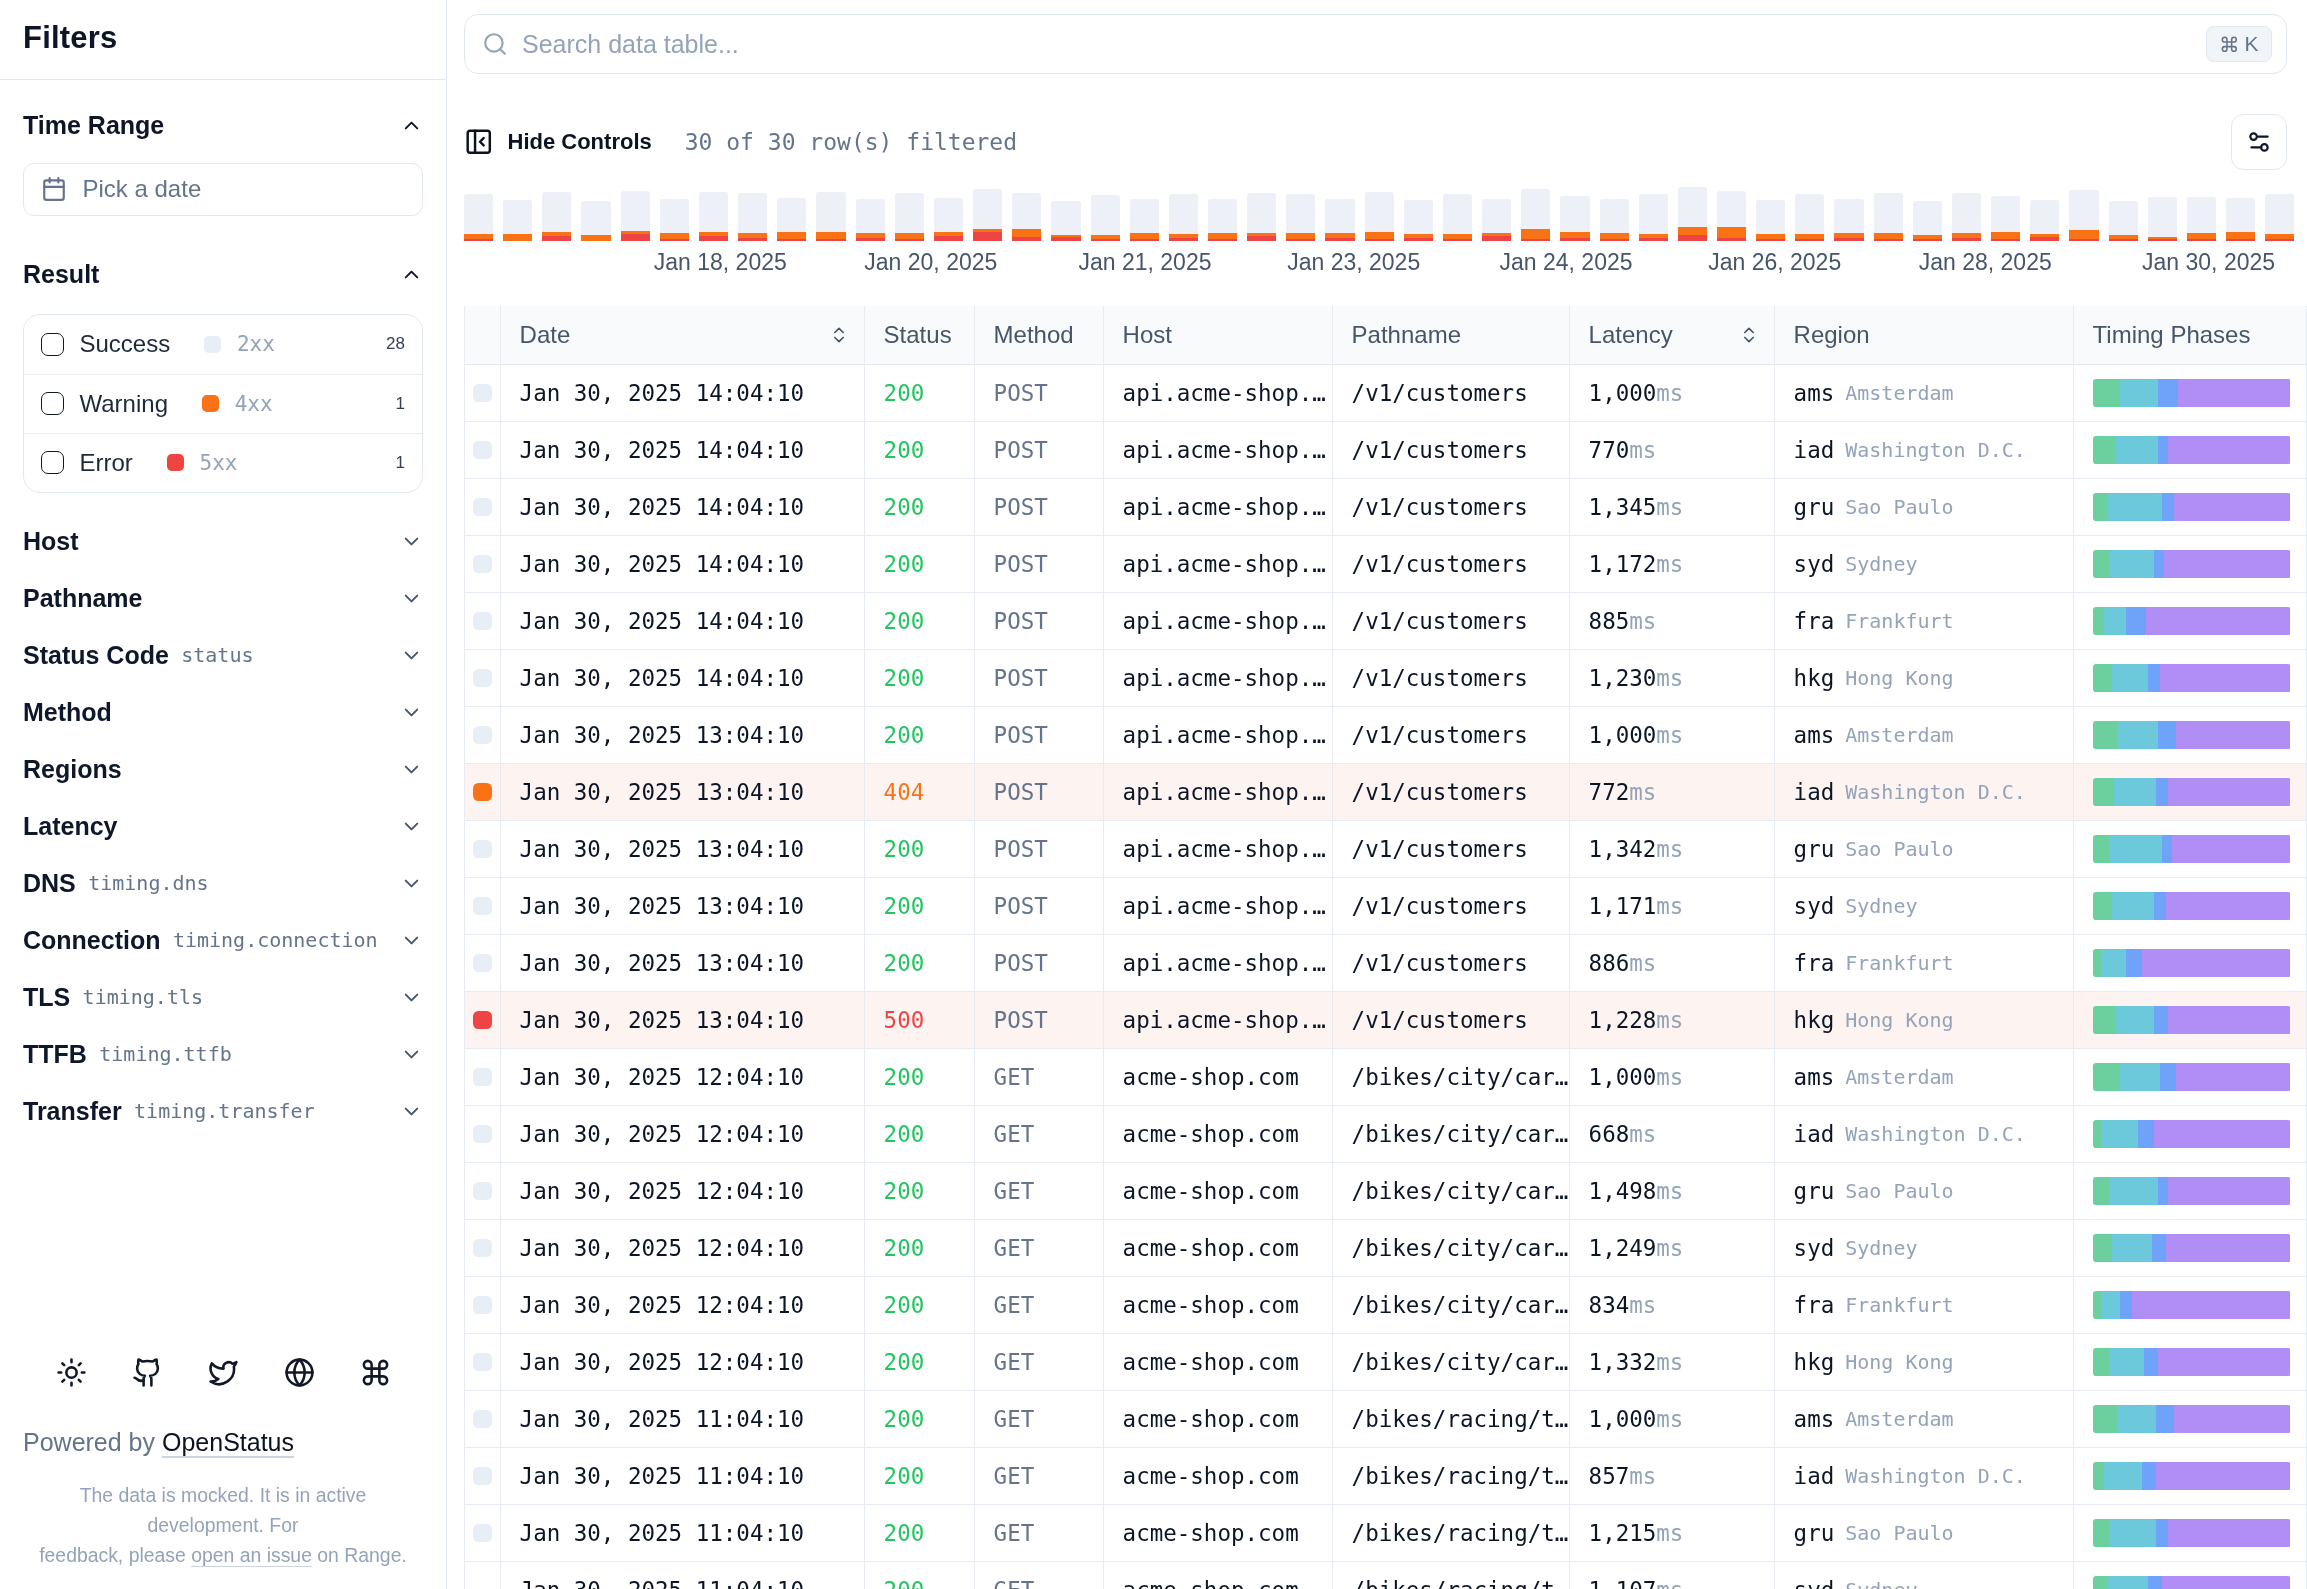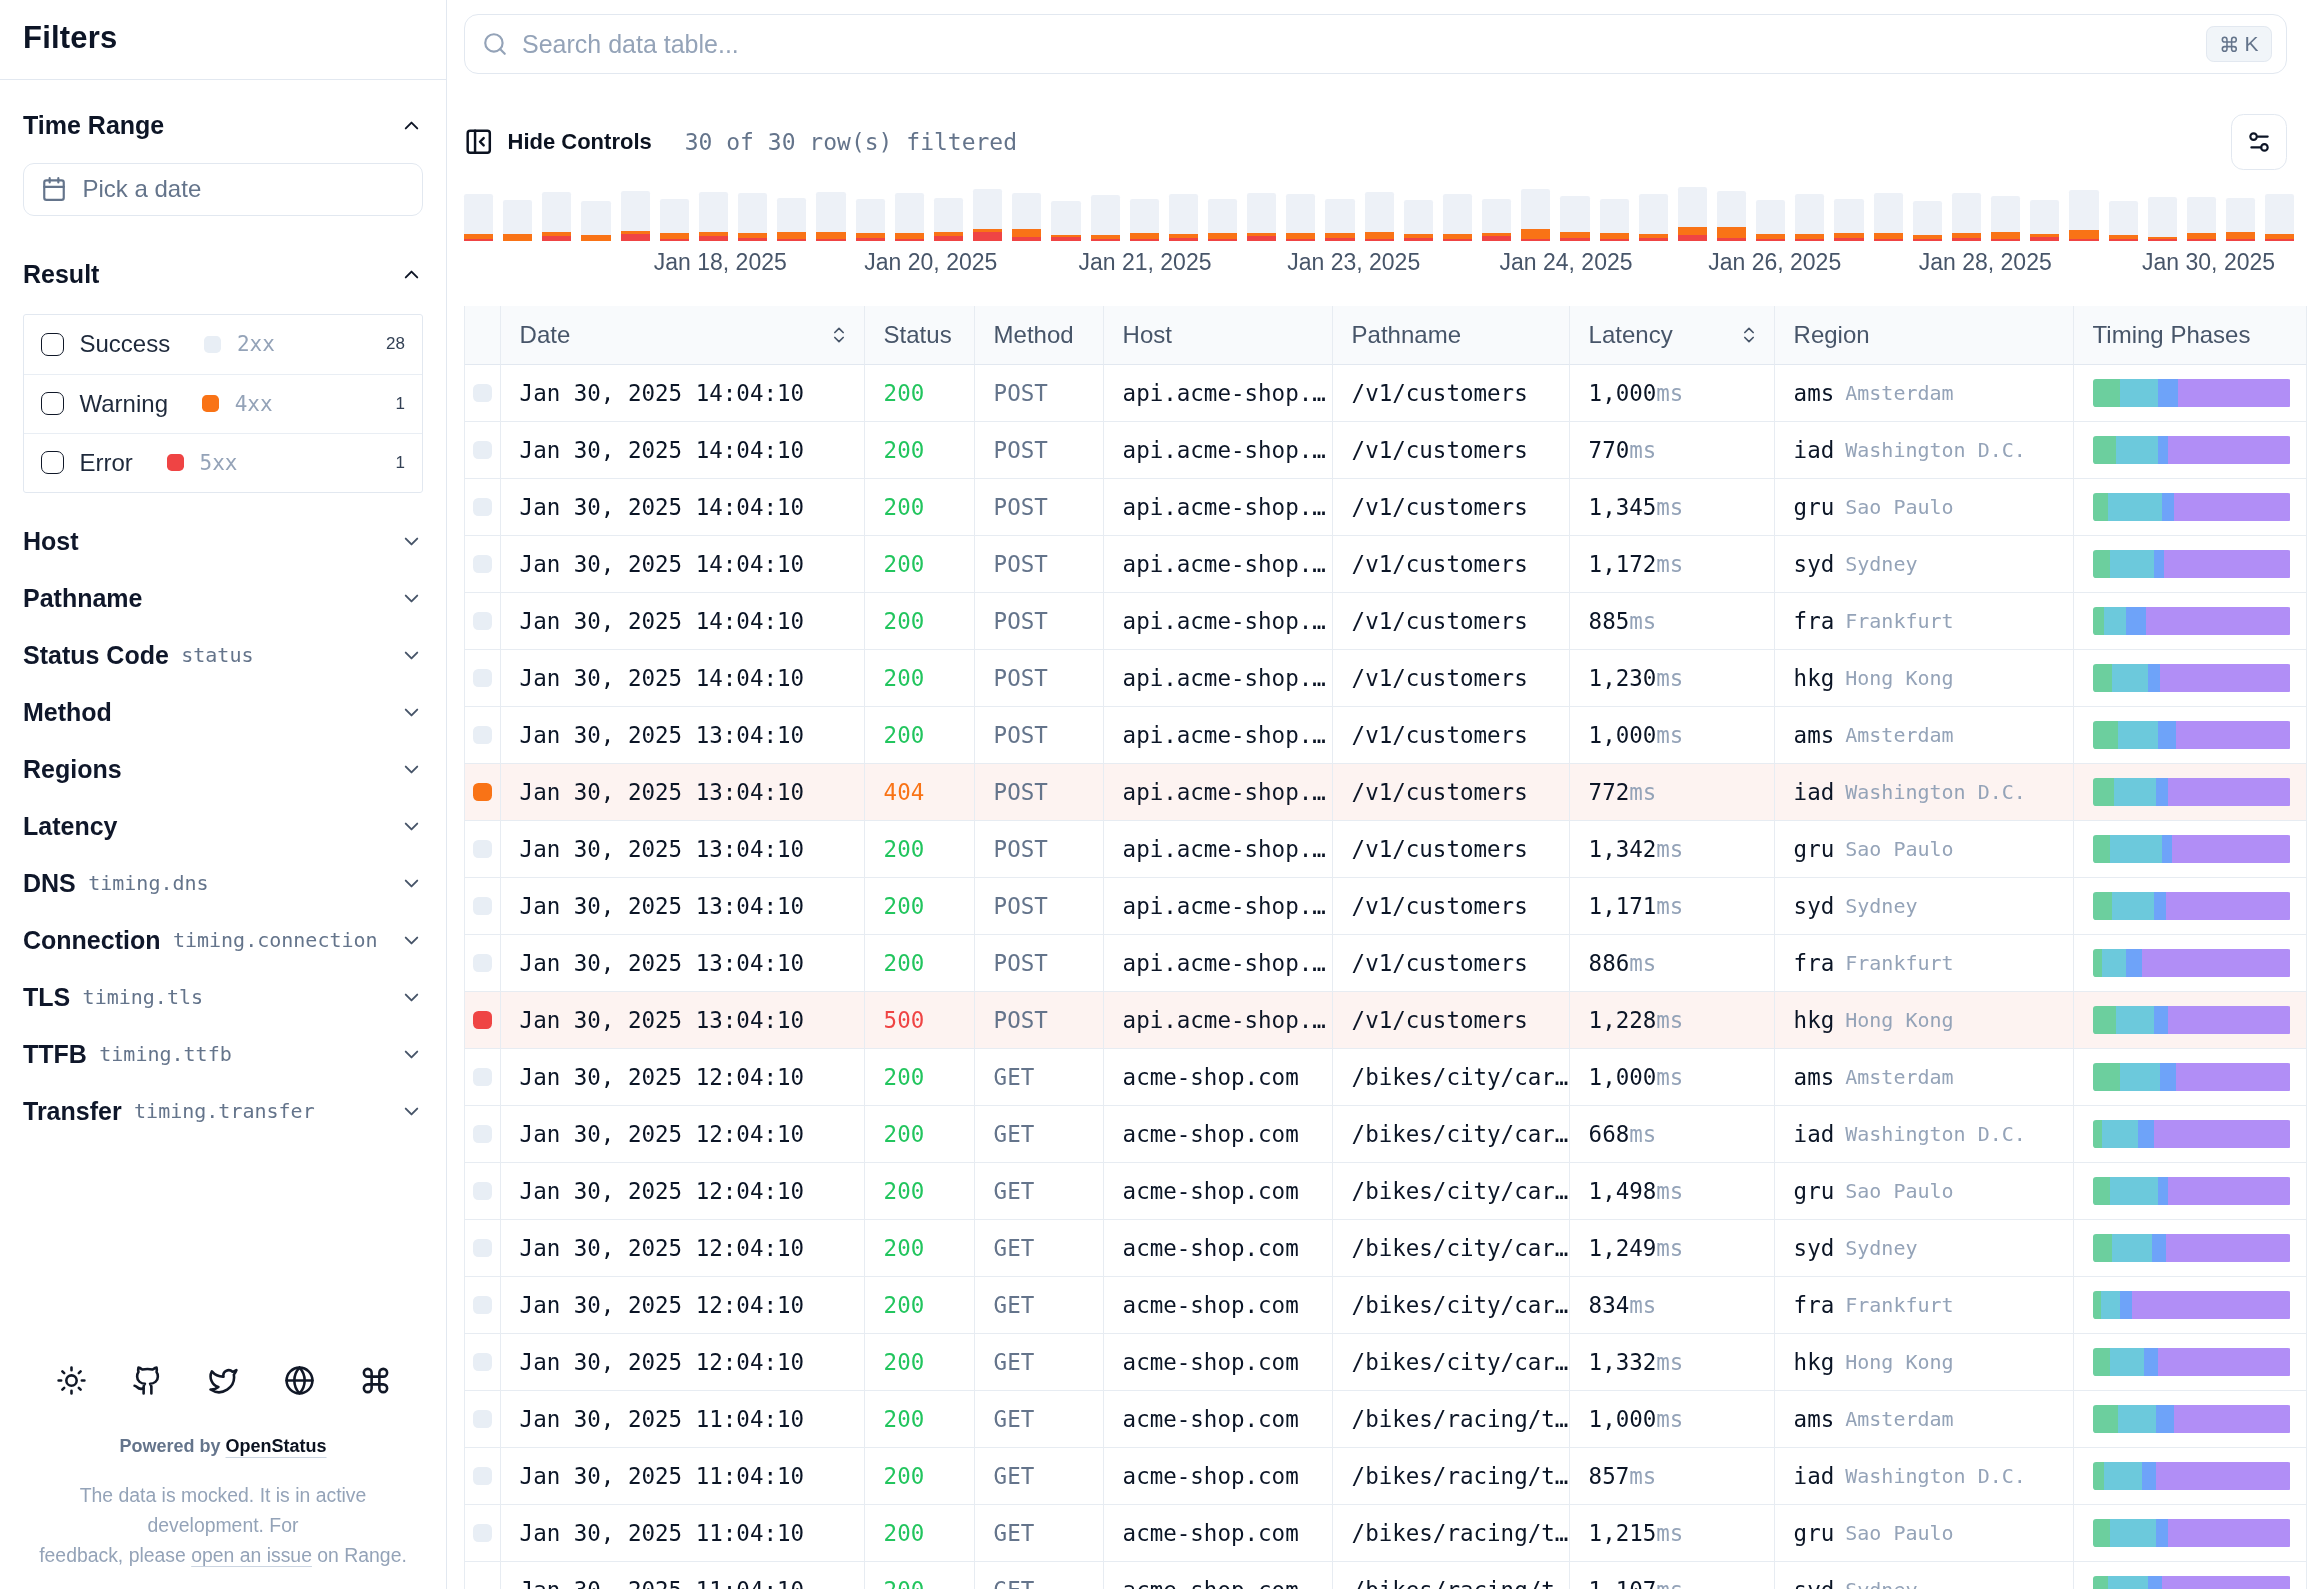--- a/index.html
+++ b/index.html
@@ -9,37 +9,37 @@
 
   
   aside { position:fixed; left:0; top:0; width:447px; height:1589px;
     border-right:0.8px solid #e2e8f0; padding:20px 23px 18.6px; display:flex; flex-direction:column; }
   .sb-title { font-size:31px; font-weight:700; letter-spacing:0.2px; }
   .sb-divider { height:0.8px; background:#e2e8f0; margin:23px -23px 0; }
   .sec-head { display:flex; align-items:center; justify-content:space-between; margin-top:31px; cursor:pointer; }
   .sec-label { font-size:25px; font-weight:600; color:#0d1526; }
   .date-input { margin-top:23px; height:53px; border:0.8px solid #e2e8f0; border-radius:11px;
     display:flex; align-items:center; gap:15.5px; padding:0 17px; color:#64748b; font-size:24px; }
-  .result-list { margin-top:25px; border:0.8px solid #e2e8f0; border-radius:3px; overflow:hidden; }
+  .result-list { margin-top:25px; border:0.8px solid #e2e8f0; border-radius:17px; overflow:hidden; }
   .result-row { height:59px; display:flex; align-items:center; padding:0 17px; gap:15.5px; cursor:pointer; }
   .result-row + .result-row { border-top:0.8px solid #e9eef4; }
   .cb { width:23px; height:23px; border:1.9px solid #101828; border-radius:7px; flex:0 0 auto; }
   .result-label { font-size:24px; color:#1e293b; margin-right:4.7px; }
   .chip { width:17px; height:17px; border-radius:4.7px; margin-left:14px; }
   .result-code { font-family:"DejaVu Sans Mono", monospace; font-size:21px; color:#94a3b8; }
   .result-count { margin-left:auto; font-size:17px; color:#334155; }
   .filter-list { margin-top:20px; }
   .filter-item { height:57px; display:flex; align-items:center; cursor:pointer; }
   .filter-item .f-label { font-size:25px; font-weight:600; color:#0f172a; }
   .filter-item .f-code { font-family:"DejaVu Sans Mono", monospace; font-size:20px; color:#64748b; margin-left:12.4px; }
   .filter-item .chev { margin-left:auto; }
   .sb-footer { margin-top:auto; }
   .icon-row { display:flex; justify-content:center; align-items:center; gap:45px; margin-bottom:40px; }
   .icon-row .icon-btn { cursor:pointer; color:#111827; }
-  .powered { text-align:center; font-size:18px; color:#64748b; margin-bottom:23px;font-weight:bold; }
+  .powered { text-align:left; font-size:25px; color:#64748b; margin-bottom:23px; }
   .powered a { color:#0b1220; text-decoration:underline; text-decoration-color:#cbd5e1; text-underline-offset:4.7px; cursor:pointer; }
   .disclaimer { text-align:center; font-size:19.4px; color:#94a3b8; line-height:1.55; }
   .disclaimer .lnk { text-decoration:underline; text-decoration-color:#cbd5e1; text-underline-offset:3.9px; cursor:pointer; }
 
   
   main { margin-left:447px; height:1589px; position:relative; }
   .search-wrap { margin:14px 20px 0 17px; height:60px; border:0.8px solid #e2e8f0; border-radius:14px;
     display:flex; align-items:center; padding:0 14px 0 17px; gap:14px; }
   .search-wrap input { flex:1; border:none; outline:none; font-size:25px; color:#0d1526;
     font-family:"Liberation Sans", sans-serif; background:transparent; }

